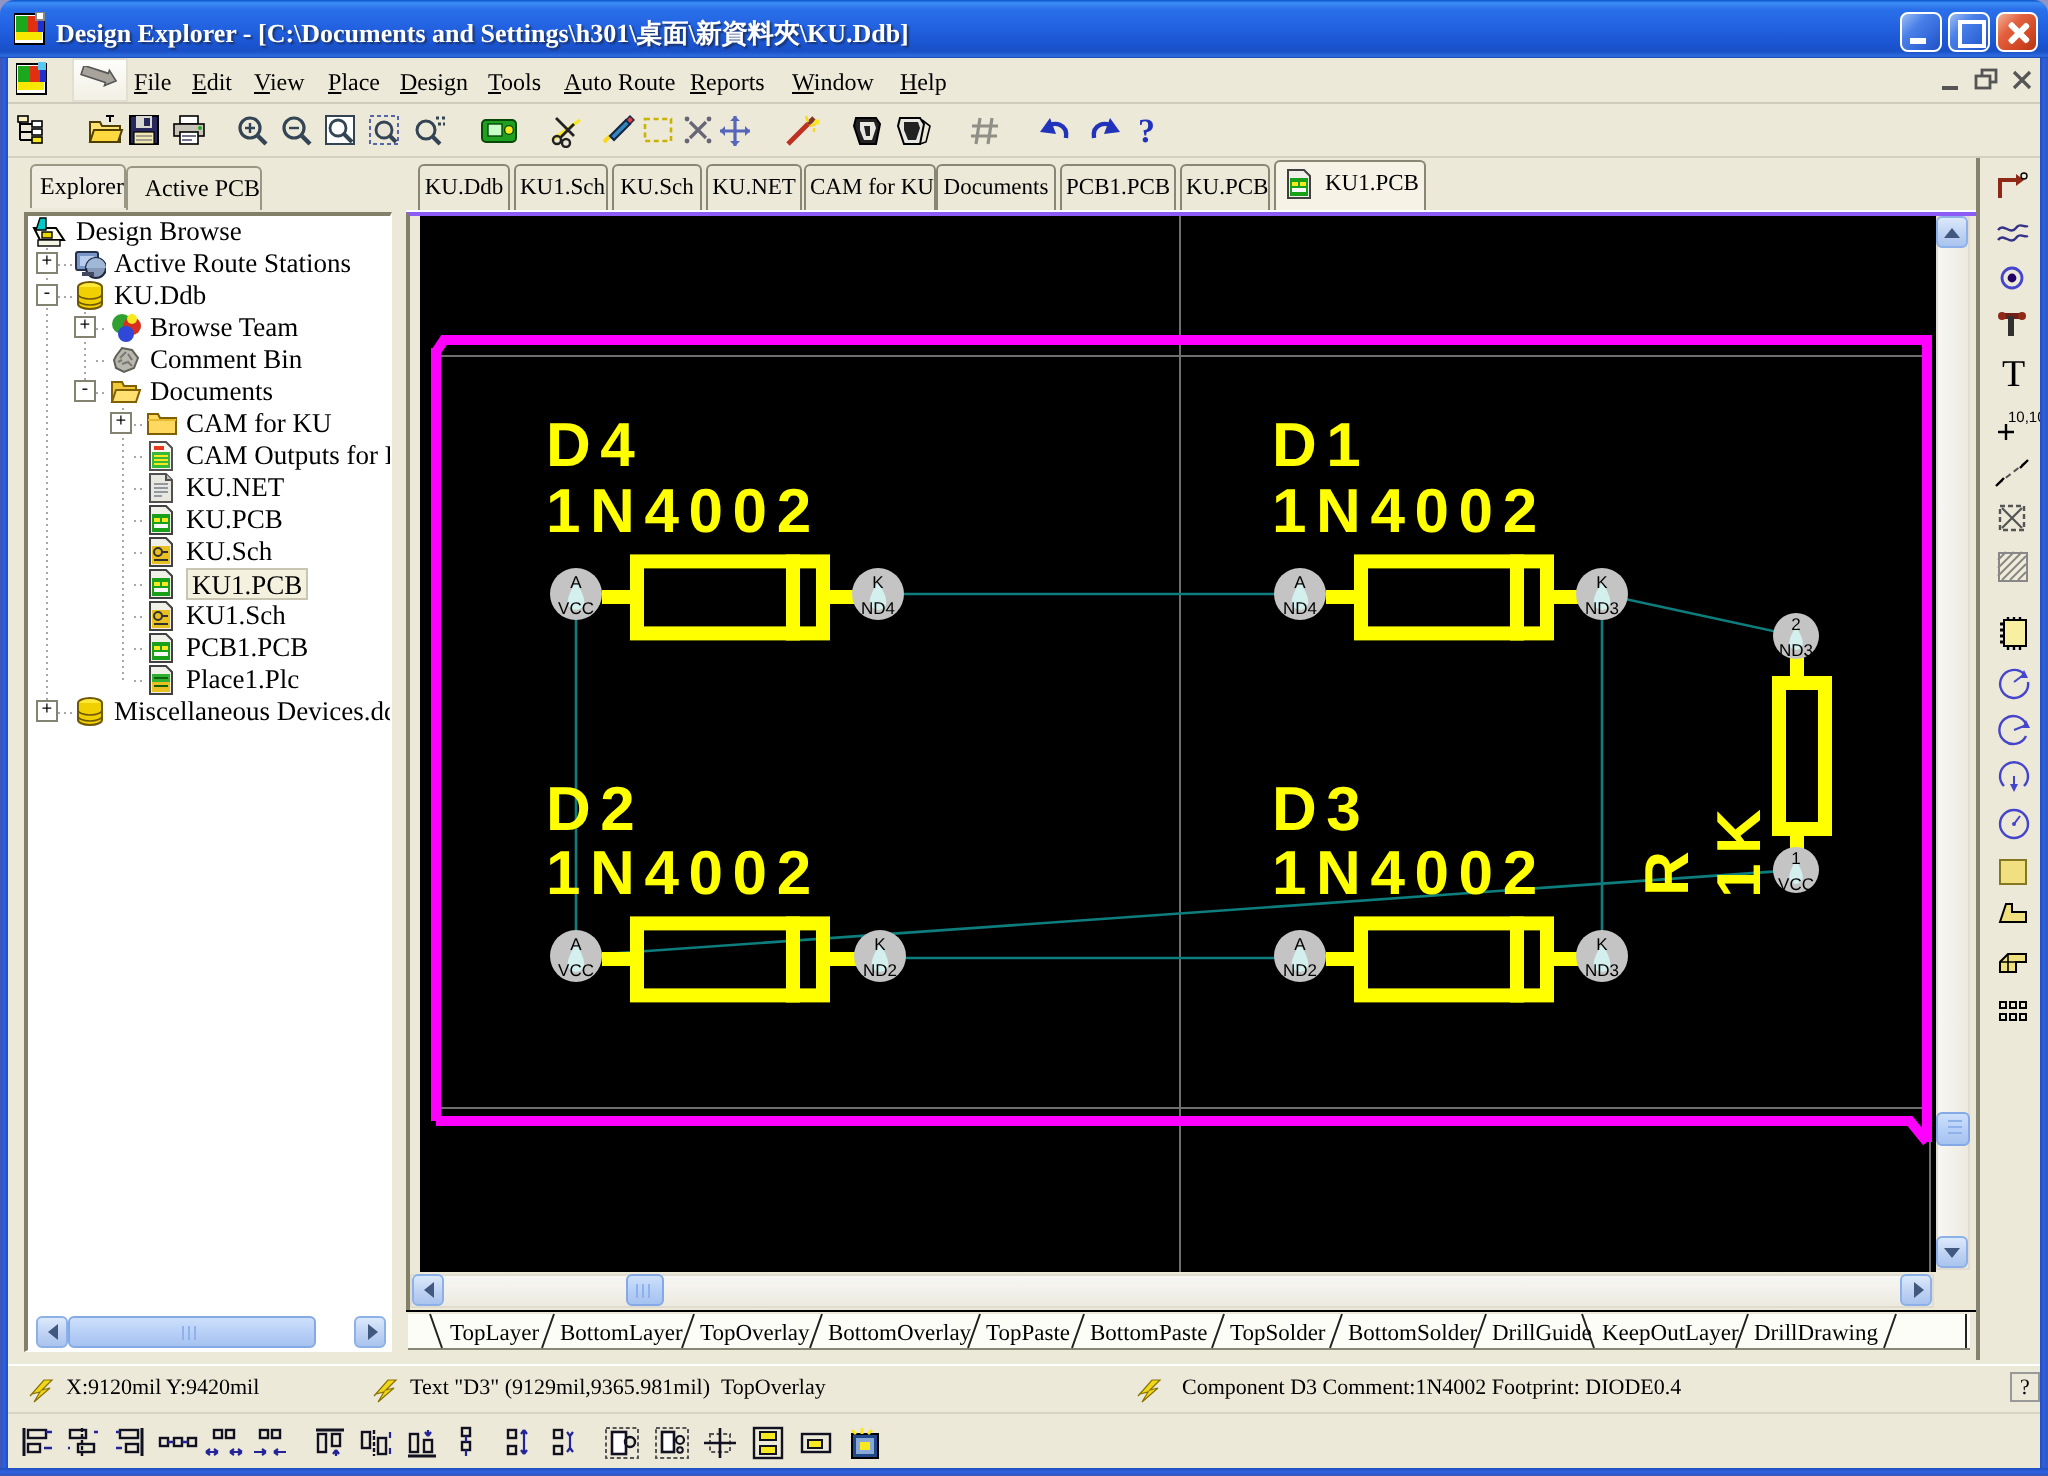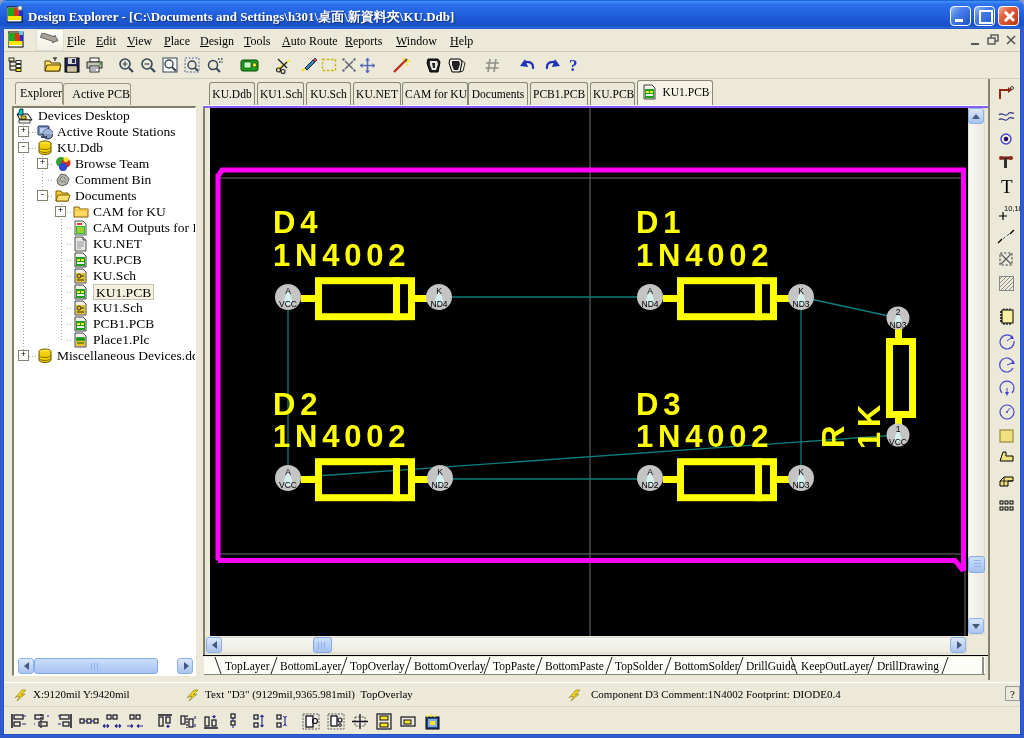--- a/index.html
+++ b/index.html
@@ -259,21 +259,21 @@
             <line x1="53" y1="232.5" x2="58" y2="232.5"></line>
             <line x1="15" y1="248.5" x2="22" y2="248.5"></line>
           </g>
         </svg>
    <svg class="abs" style="left:2px;top:0px" width="17" height="16" viewBox="0 0 17 16">
           <polygon points="1,6 12,6 16,12 4,12" fill="#fffff0" stroke="#000"></polygon>
           <polygon points="2,7 7,7 7,1 4,1" fill="#00c8c8" stroke="#000" stroke-width=".7"></polygon>
           <rect x="5" y="8" width="5" height="3" fill="#e8d800" stroke="#000" stroke-width=".7"></rect>
           <rect x="3" y="12" width="11" height="3" fill="#f4f4e4" stroke="#000" stroke-width=".7"></rect>
         </svg>
-   <span class="trow" style="left:24px;top:0px">Devices Desktop</span>
+   <span class="trow" style="left:24px;top:0px">Design Browse</span>
    <div class="pm" style="left:4px;top:18px">+</div>
    <svg class="abs ticon" style="left:23px;top:16px" viewBox="0 0 16 16">
           <rect x="1" y="2" width="11" height="9" rx="1" fill="#7a96c8" stroke="#24304a"></rect>
           <rect x="3" y="4" width="7" height="5" fill="#b8ccf0"></rect>
           <circle cx="11" cy="10" r="5" fill="#8898b8" stroke="#202840"></circle>
           <path d="M6,10 a5,5 0 0 1 10,0" fill="#a0b8d8"></path>
           <rect x="4" y="12" width="6" height="2" fill="#404860"></rect>
         </svg>
    <span class="trow" style="left:43px;top:16px">Active Route Stations</span>
    <div class="pm" style="left:4px;top:34px">-</div>

